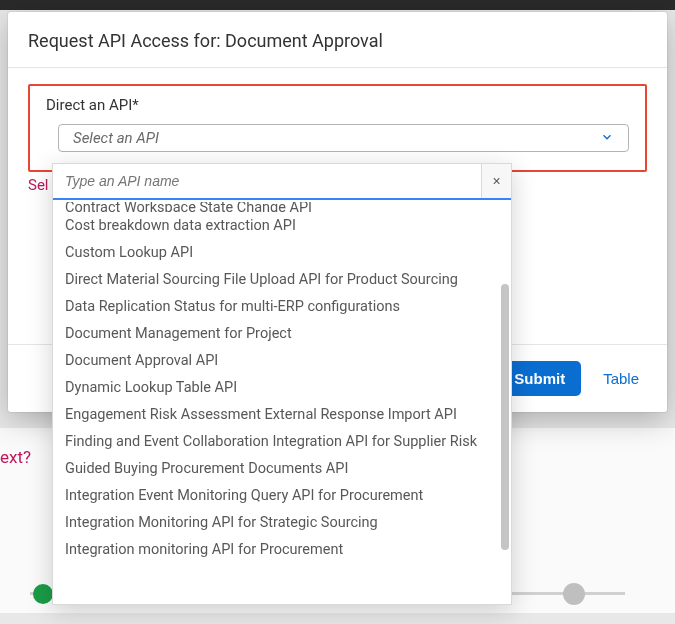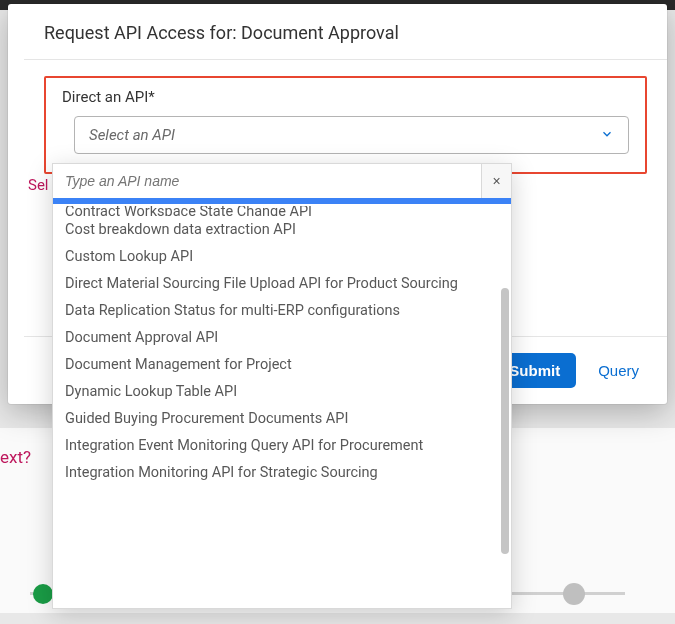--- a/index.html
+++ b/index.html
@@ -50,30 +50,29 @@
     }
     .progress-dot {
       width: 20px; height: 20px;
       border-radius: 50%;
       position: absolute;
     }
     .dot-green { background: #1a9c46; }
     .dot-grey { background: #bfbfbf; width: 22px; height: 22px; }
     .modal {
       position: absolute;
-      top: 4px;
+      top: 12px;
       left: 8px;
       right: 8px;
       background: #fff;
       border-radius: 3px;
       box-shadow: 0 0 0 1px rgba(0,0,0,0.05), 0 8px 30px rgba(0,0,0,0.25);
       height: 400px;
       display: flex;
       flex-direction: column;
-      padding-left: 16px;
     }
     .modal-header {
       padding: 18px 20px 16px 20px;
       border-bottom: 1px solid #e5e5e5;
       font-size: 18px;
       color: #333;
     }
     .modal-body {
       padding: 16px 20px 10px 20px;
       flex: 1;
@@ -84,21 +83,21 @@
       padding: 10px 16px 18px 16px;
     }
     .field-label {
       font-size: 15px;
       color: #333;
       margin-bottom: 10px;
     }
     .select-closed {
       border: 1px solid #b4b4b4;
       border-radius: 4px;
-      height: 38px;
+      height: 28px;
       padding: 0 14px;
       display: flex;
       align-items: center;
       justify-content: space-between;
       cursor: pointer;
       background: #fff;
       margin-left: 12px;
     }
     .select-placeholder {
       font-style: italic;
@@ -142,21 +141,21 @@
       left: 52px;
       width: 460px;
       background: #fff;
       border: 1px solid #d9d9d9;
       box-shadow: 0 6px 24px rgba(0,0,0,0.18);
       z-index: 50;
     }
     .dropdown-search {
       padding: 0;
       display: flex;
-      border-bottom: 6px solid #3b82f6;
+      border-bottom: 2px solid #3b82f6;
     }
     .dropdown-search input {
       flex: 1;
       border: none;
       padding: 9px 12px;
       font-size: 14px;
       font-style: italic;
       color: #555;
       outline: none;
     }
@@ -251,45 +250,48 @@
         <span class="chevron">
           <svg width="14" height="14" viewBox="0 0 24 24" fill="none" stroke="currentColor" stroke-width="2.2">
               <polyline points="6 9 12 15 18 9"></polyline>
             </svg>
         </span>
       </div>
     </div>
   </div>
   <div class="modal-footer">
     <button class="btn-primary">Submit</button>
-    <button class="btn-link">Query</button>
+    <button class="btn-link">Table</button>
   </div>
 </div>
 
 <div class="bg-text-t">Sel</div>
 
 <div class="dropdown-pop">
   <div class="dropdown-search">
     <input type="text" placeholder="Type an API name" style="">
     <button class="dropdown-clear">×</button>
   </div>
   <div class="dropdown-list-wrap">
     <ul class="dropdown-list" id="api-list">
 
     <li class="cutoff-top">
           <span>Contract Workspace State Change API</span>
         </li>
         <li>Cost breakdown data extraction API</li>
         <li>Custom Lookup API</li>
         <li>Direct Material Sourcing File Upload API for Product Sourcing</li>
         <li>Data Replication Status for multi-ERP configurations</li>
+        <li>Document Management for Project</li>
         <li>Document Approval API</li>
-        <li>Document Management for Project</li>
         <li>Dynamic Lookup Table API</li>
+        <li>Engagement Risk Assessment External Response Import API</li>
+        <li>Finding and Event Collaboration Integration API for Supplier Risk</li>
         <li>Guided Buying Procurement Documents API</li>
         <li>Integration Event Monitoring Query API for Procurement</li>
         <li>Integration Monitoring API for Strategic Sourcing</li>
+        <li>Integration monitoring API for Procurement</li>
       </ul>
     <div class="fake-scrollbar">
       <div class="fake-thumb"></div>
     </div>
   </div>
 </div>
 
 </body></html>

